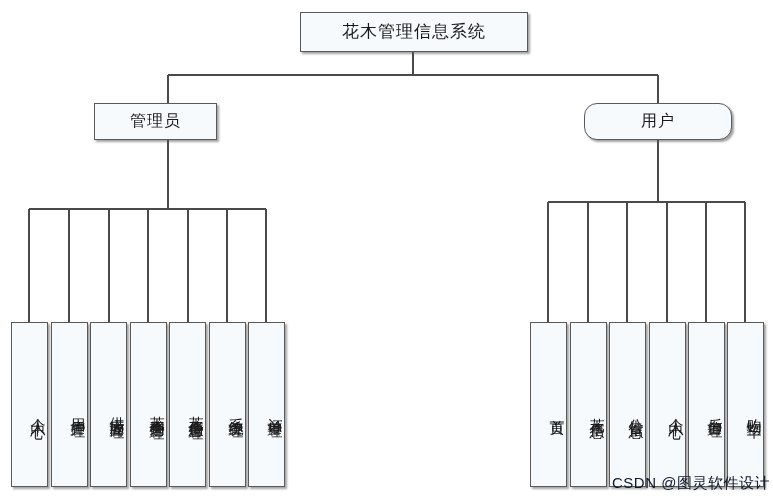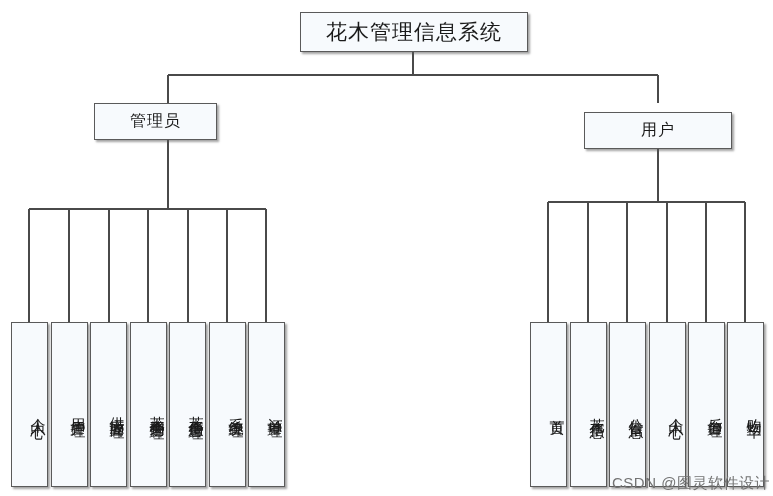--- a/index.html
+++ b/index.html
@@ -39,21 +39,21 @@
     border: 1px solid #5a5a5a;
     box-shadow: 2px 2px 2px rgba(90, 90, 90, 0.55);
     display: flex;
     align-items: center;
     justify-content: center;
     text-align: center;
     line-height: 1.18;
   }
 
   .node-root {
-    font-size: 21px;
+    font-size: 17px;
     letter-spacing: 1px;
   }
 
   .node-branch {
     font-size: 16px;
     letter-spacing: 1px;
   }
 
   
   .node-leaf {
@@ -65,21 +65,21 @@
     align-items: flex-start;
     justify-content: center;
   }
 
   
   #watermark {
     position: absolute;
     left: 612px;
     top: 474px;
     font-size: 15px;
-    color: #737373;
+    color: #0f172a;
     letter-spacing: 0.5px;
     white-space: nowrap;
     user-select: none;
     text-align: right;
   }
 </style>
 </head>
 <body>
 
 <div id="diagram">
@@ -116,21 +116,21 @@
       <path d="M 667 202 L 667 322"></path>
       <path d="M 706 202 L 706 322"></path>
       <path d="M 745 202 L 745 322"></path>
     </g>
   </svg>
 
   <div class="node node-root" style="left:300px; top:12px; width:228px; height:40px;">花木管理信息系统</div>
 
   <div class="node node-branch" style="left:94px; top:103px; width:123px; height:37px;">管理员</div>
 
-  <div class="node node-branch" style="left:584px; top:112px; width:148px; height:37px;">用户</div>
+  <div class="node node-branch" style="left:584px; top:103px; width:148px; height:37px;border-radius:13px;">用户</div>
 
   <div class="node node-leaf" style="left:11px; top:322px; width:37px; height:165px;">个人中心</div>
 
   <div class="node node-leaf" style="left:51px; top:322px; width:37px; height:165px;">用户管理</div>
 
   <div class="node node-leaf" style="left:90px; top:322px; width:37px; height:165px;">供应商管理</div>
 
   <div class="node node-leaf" style="left:130px; top:322px; width:37px; height:165px;">花木类别管理</div>
 
   <div class="node node-leaf" style="left:169px; top:322px; width:37px; height:165px;">花木信息管理</div>

